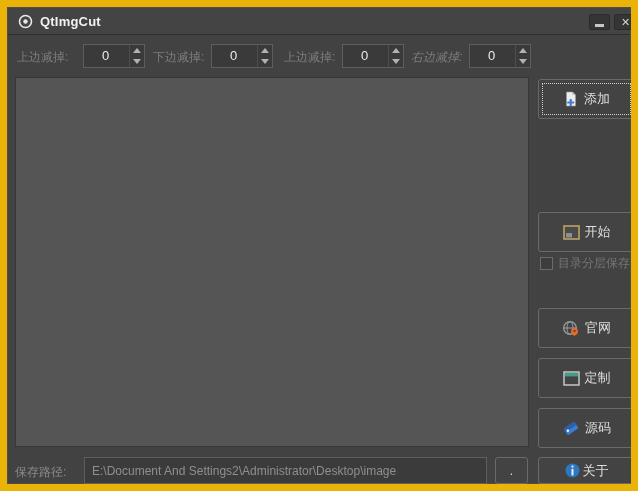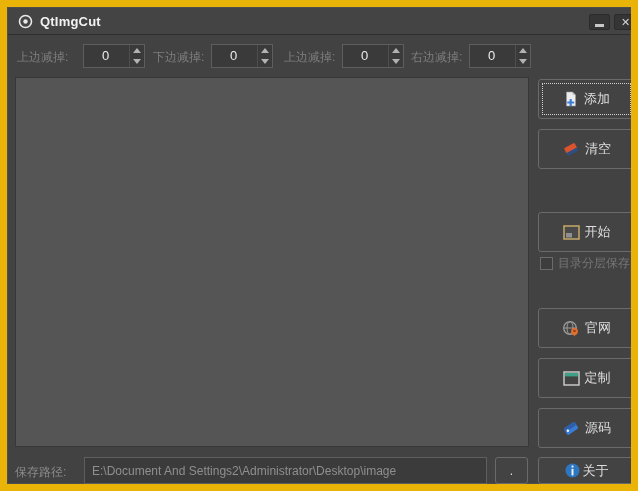--- a/index.html
+++ b/index.html
@@ -132,21 +132,21 @@
     <span class="spin-arrows">
       <span class="spin-up">
           <span class="tri-up"></span>
         </span>
       <span class="spin-down">
           <span class="tri-down"></span>
         </span>
     </span>
   </div>
 
-  <span class="trim-label" style="left:404px;">右边减掉:</span>
+  <span class="trim-label" style="left:404px;font-style:italic;">右边减掉:</span>
   <div class="spinbox" style="left:462px;">
     <span class="spin-value">0</span>
     <span class="spin-arrows">
       <span class="spin-up">
           <span class="tri-up"></span>
         </span>
       <span class="spin-down">
           <span class="tri-down"></span>
         </span>
     </span>
@@ -157,29 +157,20 @@
   <div class="side-btn focused" style="top:72px;">
     <svg width="16" height="16" viewBox="0 0 16 16">
       <path d="M3.5 1h6l3 3v11h-9z" fill="#ececec" stroke="#9a9a9a" stroke-width="0.6"></path>
       <path d="M9.5 1v3h3z" fill="#c0c0c0"></path>
       <rect x="4.2" y="10.4" width="7" height="2.2" rx="0.5" fill="#3d7fd8" transform="rotate(0)"></rect>
       <rect x="6.6" y="8" width="2.2" height="7" rx="0.5" fill="#3d7fd8"></rect>
     </svg>
     <span>添加</span>
   </div>
 
-  <div class="side-btn" style="top:122px;">
-    <svg width="18" height="16" viewBox="0 0 18 16">
-      <g transform="rotate(-28 9 8)">
-        <rect x="3" y="4" width="12" height="6" rx="1.2" fill="#d9532e"></rect>
-        <rect x="3" y="9.4" width="12" height="3.4" rx="1.2" fill="#2d4f84"></rect>
-      </g>
-    </svg>
-    <span>清空</span>
-  </div>
 
   <div class="side-btn" style="top:205px;">
     <svg width="17" height="15" viewBox="0 0 17 15">
       <rect x="1" y="1" width="15" height="13" fill="#4a4a4a" stroke="#bda264" stroke-width="1.6"></rect>
       <rect x="3" y="8" width="6" height="4.5" fill="#8f8f8f"></rect>
     </svg>
     <span>开始</span>
   </div>
 
   <div class="chk-row">

